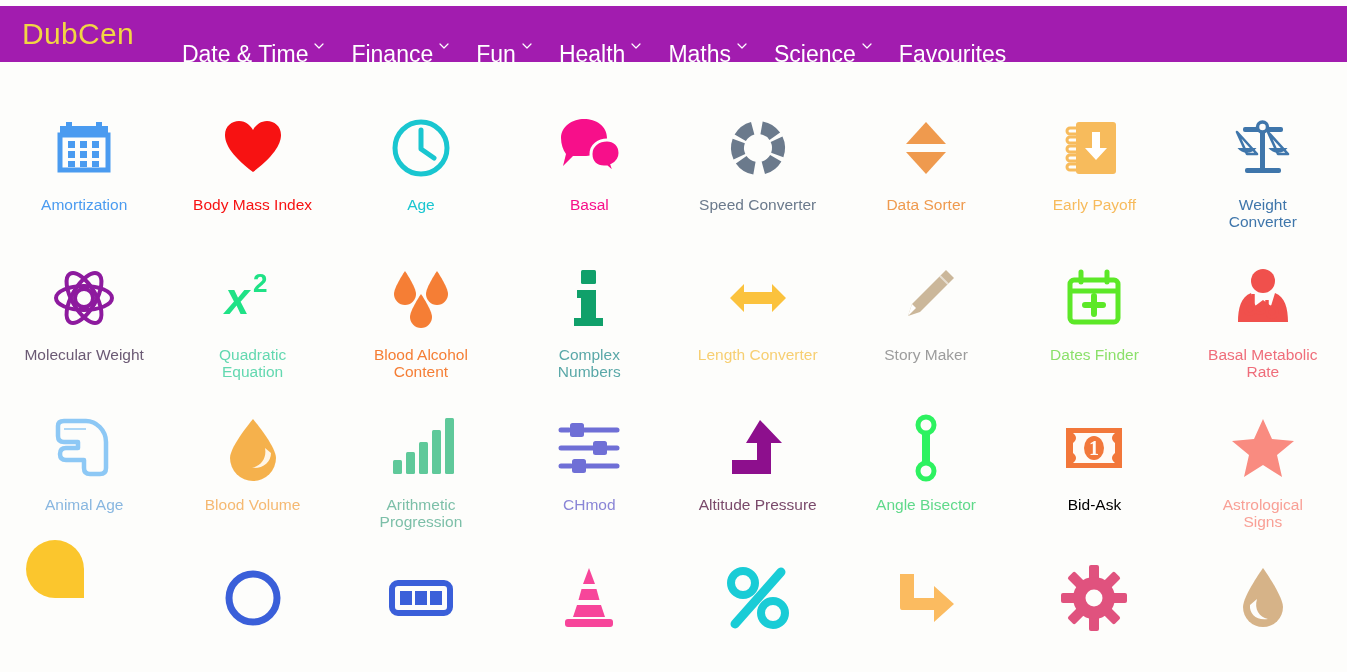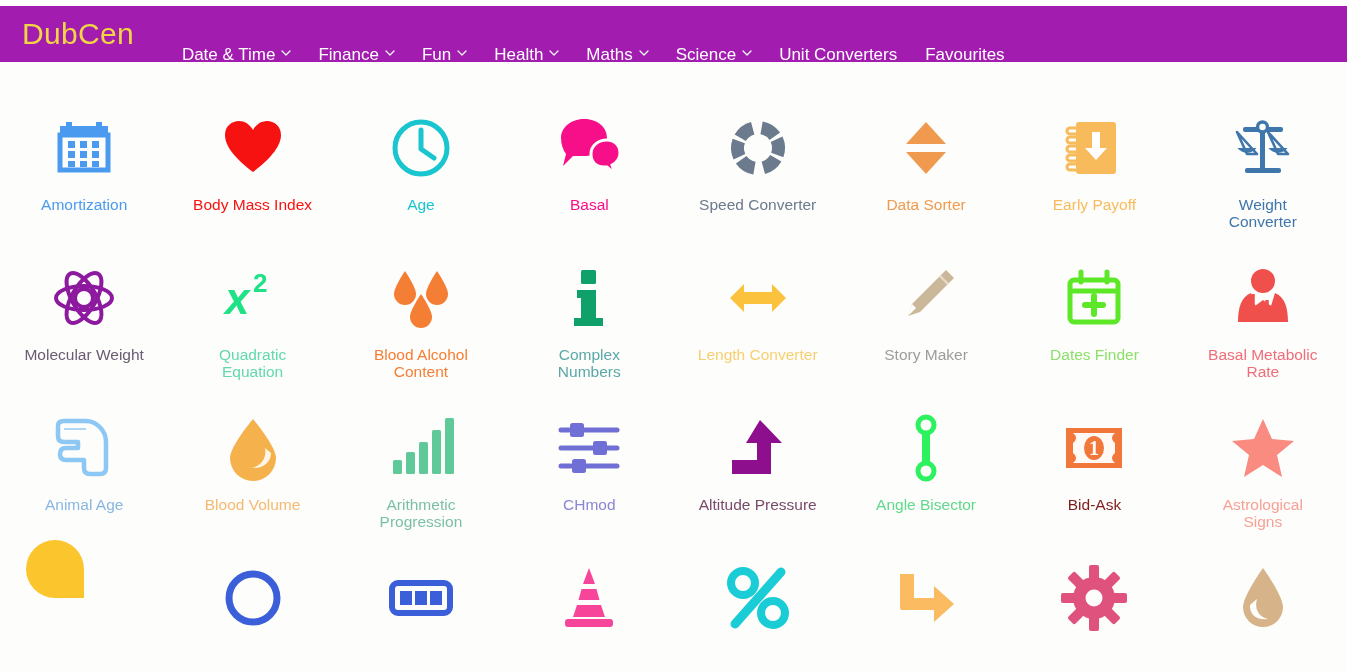--- a/index.html
+++ b/index.html
@@ -16,22 +16,22 @@
     background:#a21caf;
     display:flex;align-items:center;
   }
   .brand{
     color:#f2d544;font-size:30px;font-weight:400;letter-spacing:.3px;
     margin-left:22px;margin-right:34px;line-height:1;
     white-space:nowrap;
   }
   .nav{display:flex;align-items:center;}
   .nav-item{
-    display:flex;align-items:center;gap:6px;
-    color:#ffffff;font-size:17px;line-height:1;
+    display:flex;gap:6px;
+    color:#ffffff;font-size:23px;line-height:1;
     padding:6px 14px;white-space:nowrap;cursor:pointer;margin-top:41px;
   }
   .caret{
     display:inline-block;width:9px;height:9px;position:relative;top:-2px;
   }
   .caret svg{display:block;}
 
   
   .grid{
     position:absolute;top:62px;left:0;width:1347px;height:630px;
@@ -105,23 +105,20 @@
             </svg>
           </span>
         </div>
         <div class="nav-item">
           <span>Science</span>
           <span class="caret">
             <svg width="10" height="10" viewBox="0 0 10 10">
               <path d="M1 3 L5 7 L9 3" stroke="#ffffff" stroke-width="1.2" fill="none" stroke-linecap="round" stroke-linejoin="round"></path>
             </svg>
           </span>
-        </div>
-        <div class="nav-item">
-          <span>Unit Converters</span>
         </div>
         <div class="nav-item">
           <span>Favourites</span>
         </div>
       </div>
   </div>
 
   <div class="grid" id="grid-host">
       <div class="tile">
         <div class="ico">
@@ -376,21 +373,21 @@
       </div>
       <div class="tile">
         <div class="ico">
           <svg width="64" height="64" viewBox="0 0 64 64">
             <path d="M4 12 H60 V52 H4 Z" fill="#f2773a"></path>
             <path d="M11 17 C15 20 15 24 11 27 V37 C15 40 15 44 11 47 H53 C49 44 49 40 53 37 V27 C49 24 49 20 53 17 Z" fill="#fffaf6"></path>
             <ellipse cx="32" cy="32" rx="10" ry="12" fill="#f2773a"></ellipse>
             <text x="32" y="39" text-anchor="middle" font-family="Liberation Serif, serif" font-size="20" font-weight="bold" fill="#fffaf6">1</text>
           </svg>
         </div>
-        <div class="lbl" style="color: #7f1d1d;">Bid-Ask</div>
+        <div class="lbl" style="color: #000000;">Bid-Ask</div>
       </div>
       <div class="tile">
         <div class="ico">
           <svg width="64" height="64" viewBox="0 0 64 64">
             <path d="M32 3 L41 23 L63 25 L46 39 L51 61 L32 49 L13 61 L18 39 L1 25 L23 23 Z" fill="#f98b80"></path>
           </svg>
         </div>
         <div class="lbl" style="color: rgb(249, 160, 150);">Astrological Signs</div>
       </div>
       <div class="tile">

